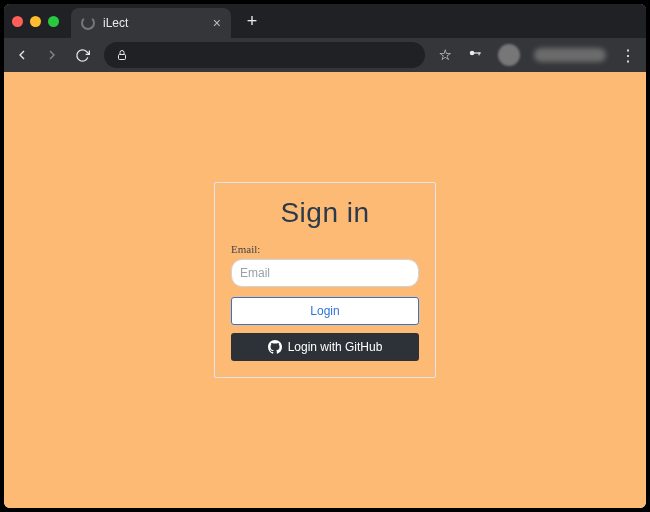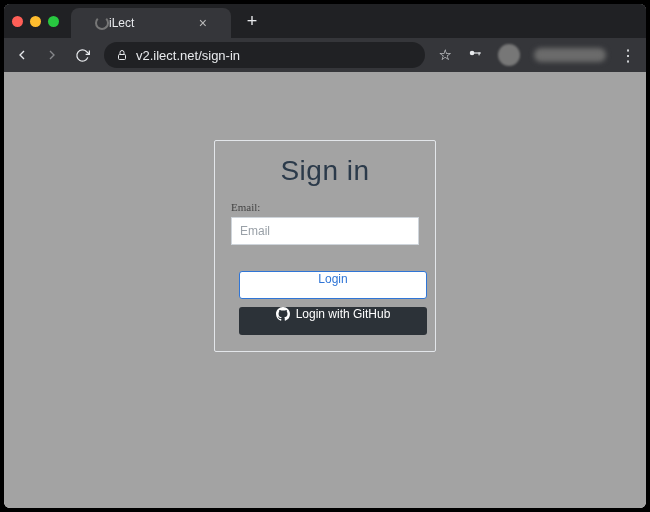--- a/index.html
+++ b/index.html
@@ -7,45 +7,45 @@
   body { background: #000; padding: 4px; }
   .window { width: 100%; height: 100%; background: #fff; border-radius: 6px; overflow: hidden; display: flex; flex-direction: column; }
   
   .chrome { background: #202124; color: #e8eaed; }
   .tabbar { display: flex; align-items: center; height: 34px; padding: 0 8px; background: #202124; }
   .traffic { display: flex; gap: 7px; margin-right: 12px; align-items: center; }
   .dot { width: 11px; height: 11px; border-radius: 50%; }
   .dot.red { background: #ff5f57; }
   .dot.yellow { background: #febc2e; }
   .dot.green { background: #28c840; }
-  .tab { display: flex; align-items: center; background: #35363a; height: 30px; margin-top: 4px; border-radius: 8px 8px 0 0; padding: 0 24px; min-width: 160px; }
+  .tab { display: flex; align-items: center; background: #35363a; height: 30px; margin-top: 4px; border-radius: 8px 8px 0 0; padding: 0 10px; min-width: 160px; gap: 8px; }
   .tab .favicon { width: 14px; height: 14px; border: 2px solid #777; border-top-color: transparent; border-radius: 50%; }
   .tab .title { font-size: 12px; color: #e8eaed; flex: 1; }
   .tab .close { font-size: 14px; color: #bbb; cursor: pointer; }
   .newtab { color: #e8eaed; font-size: 18px; margin-left: 10px; cursor: pointer; width: 22px; text-align: center; }
   .addrrow { display: flex; align-items: center; height: 34px; background: #35363a; padding: 0 10px; gap: 14px; }
   .nav-ico { width: 16px; height: 16px; display: flex; align-items: center; justify-content: center; color: #e8eaed; }
   .nav-ico.dim { opacity: .45; }
   .addrbar { flex: 1; display: flex; align-items: center; background: #202124; border-radius: 14px; height: 26px; padding: 0 12px; gap: 8px; }
   .lock { width: 12px; height: 12px; }
   .url { font-size: 13px; color: #e8eaed; }
   .right-icons { display: flex; align-items: center; gap: 14px; }
   .star { color: #e8eaed; font-size: 15px; }
   .key { color: #e8eaed; }
   .avatar { width: 22px; height: 22px; border-radius: 50%; background: #777; filter: blur(1.2px); }
   .incog { width: 72px; height: 14px; background: #6b6b6b; border-radius: 7px; filter: blur(2.5px); }
   .dots { color: #e8eaed; font-size: 16px; }
   
-  .page { flex: 1; background: #a3a3a3; display: flex; align-items: flex-start; justify-content: center; padding-top: 68px; }
+  .page { flex: 1; background: #fdba74; display: flex; align-items: flex-start; justify-content: center; padding-top: 110px; }
   .card { width: 222px; border: 1px solid #e3e6ea; border-radius: 2px; padding: 14px 16px 16px; }
   .card h1 { text-align: center; font-weight: 400; font-size: 28px; color: #2b3a4a; margin-bottom: 14px; letter-spacing: .5px; }
   .lbl { font-size: 11px; color: #444; margin-bottom: 4px; display: block; font-family: Liberation Serif, serif; }
-  .field { width: 100%; height: 28px; border: 1px solid #ced4da; border-radius: 0; padding: 0 8px; font-size: 12px; color: #495057; margin-bottom: 26px; }
+  .field { width: 100%; height: 28px; border: 1px solid #ced4da; border-radius: 11px; padding: 0 8px; font-size: 12px; color: #495057; margin-bottom: 10px; }
   .field::placeholder { color: #9aa1a8; }
-  .btn { width: 100%; height: 28px; border-radius: 3px; font-size: 12px; cursor: pointer; display: flex; align-items: flex-start; justify-content: center; gap: 6px; margin-left: 8px; }
+  .btn { width: 100%; height: 28px; border-radius: 3px; font-size: 12px; cursor: pointer; display: flex; align-items: center; justify-content: center; gap: 6px; }
   .btn-login { background: #fff; border: 1px solid #2f75d6; color: #2f75d6; margin-bottom: 8px; }
   .btn-github { background: #2c3238; border: none; color: #fff; }
   .gh-ico { width: 14px; height: 14px; }
 </style>
 </head>
 <body>
 
 <div class="window">
   <div class="chrome">
     <div class="tabbar">
@@ -76,21 +76,20 @@
         <svg viewBox="0 0 24 24" width="15" height="15" fill="none" stroke="currentColor" stroke-width="2">
             <path d="M23 4v6h-6"></path>
             <path d="M20.49 15a9 9 0 1 1-2.12-9.36L23 10"></path>
           </svg>
       </div>
       <div class="addrbar">
         <svg class="lock" viewBox="0 0 24 24" fill="none" stroke="#e8eaed" stroke-width="2">
             <rect x="5" y="11" width="14" height="10" rx="2"></rect>
             <path d="M8 11V7a4 4 0 0 1 8 0v4"></path>
           </svg>
-        <span class="url">v2.ilect.net/sign-in</span>
       </div>
       <div class="right-icons">
         <span class="star">☆</span>
         <span class="key">
           <svg viewBox="0 0 24 24" width="18" height="14" fill="#e8eaed">
               <circle cx="7" cy="12" r="4"></circle>
               <rect x="10" y="11" width="12" height="2"></rect>
               <rect x="18" y="11" width="2" height="5"></rect>
             </svg>
         </span>

